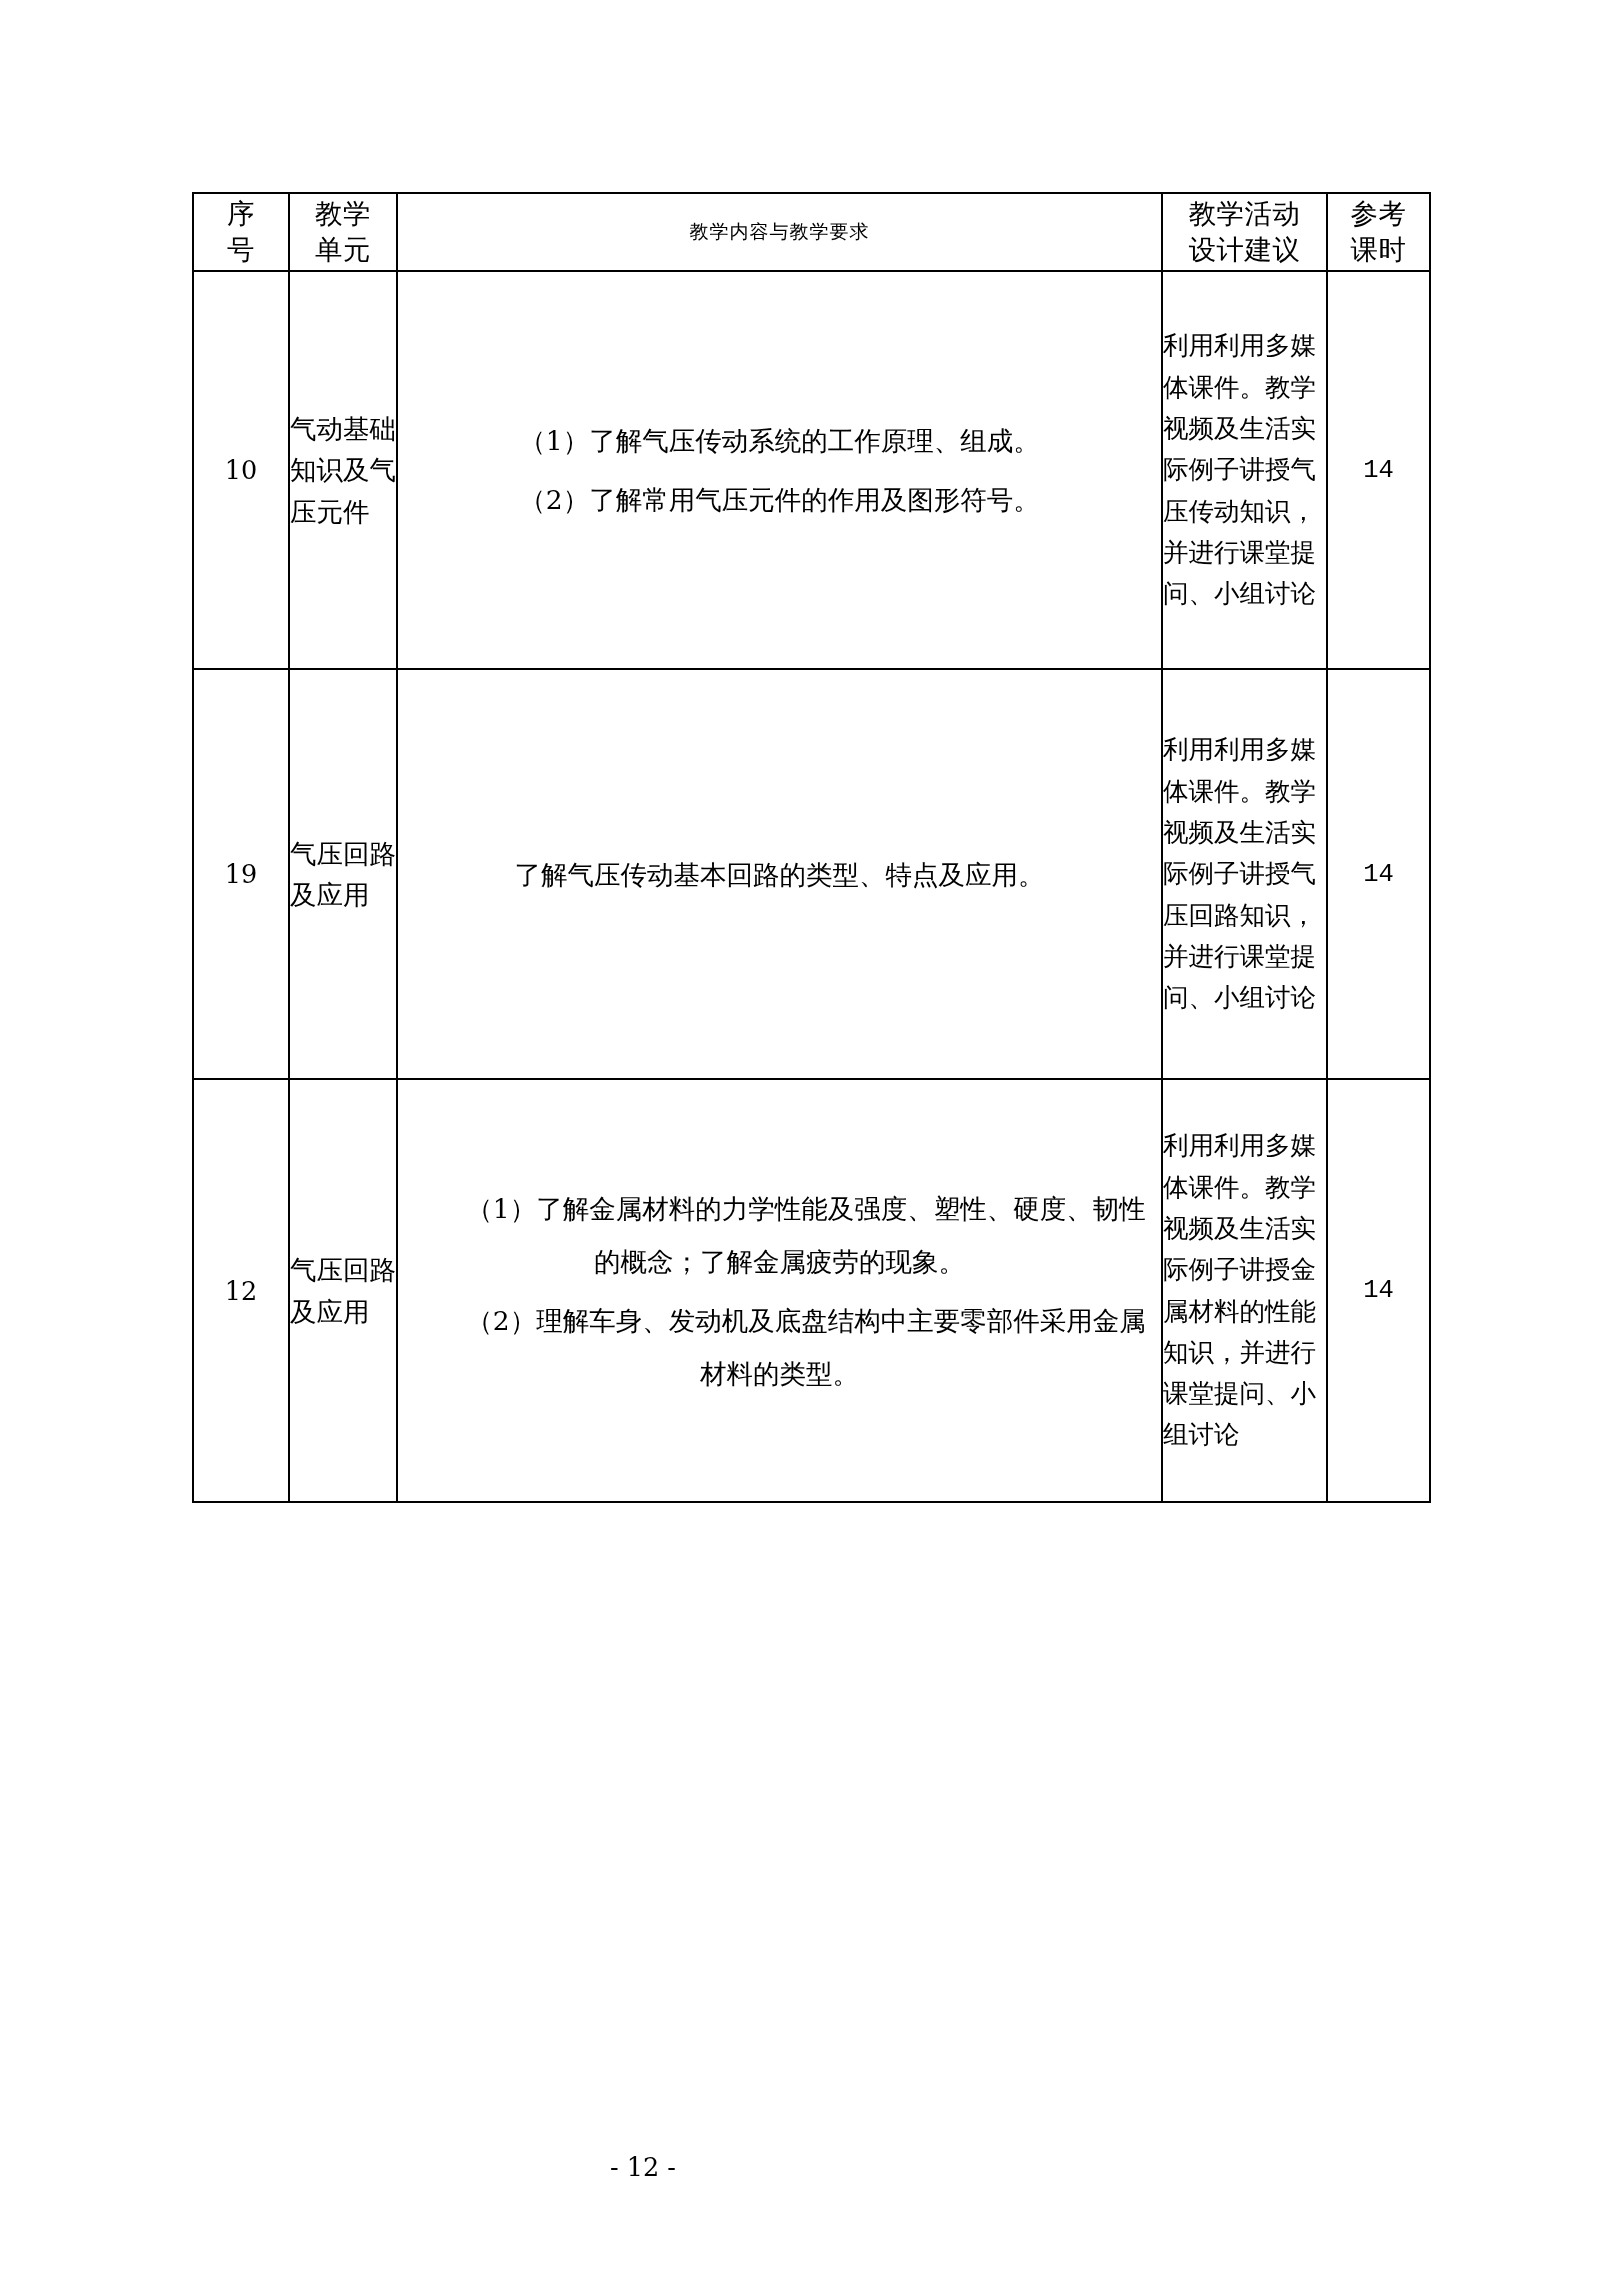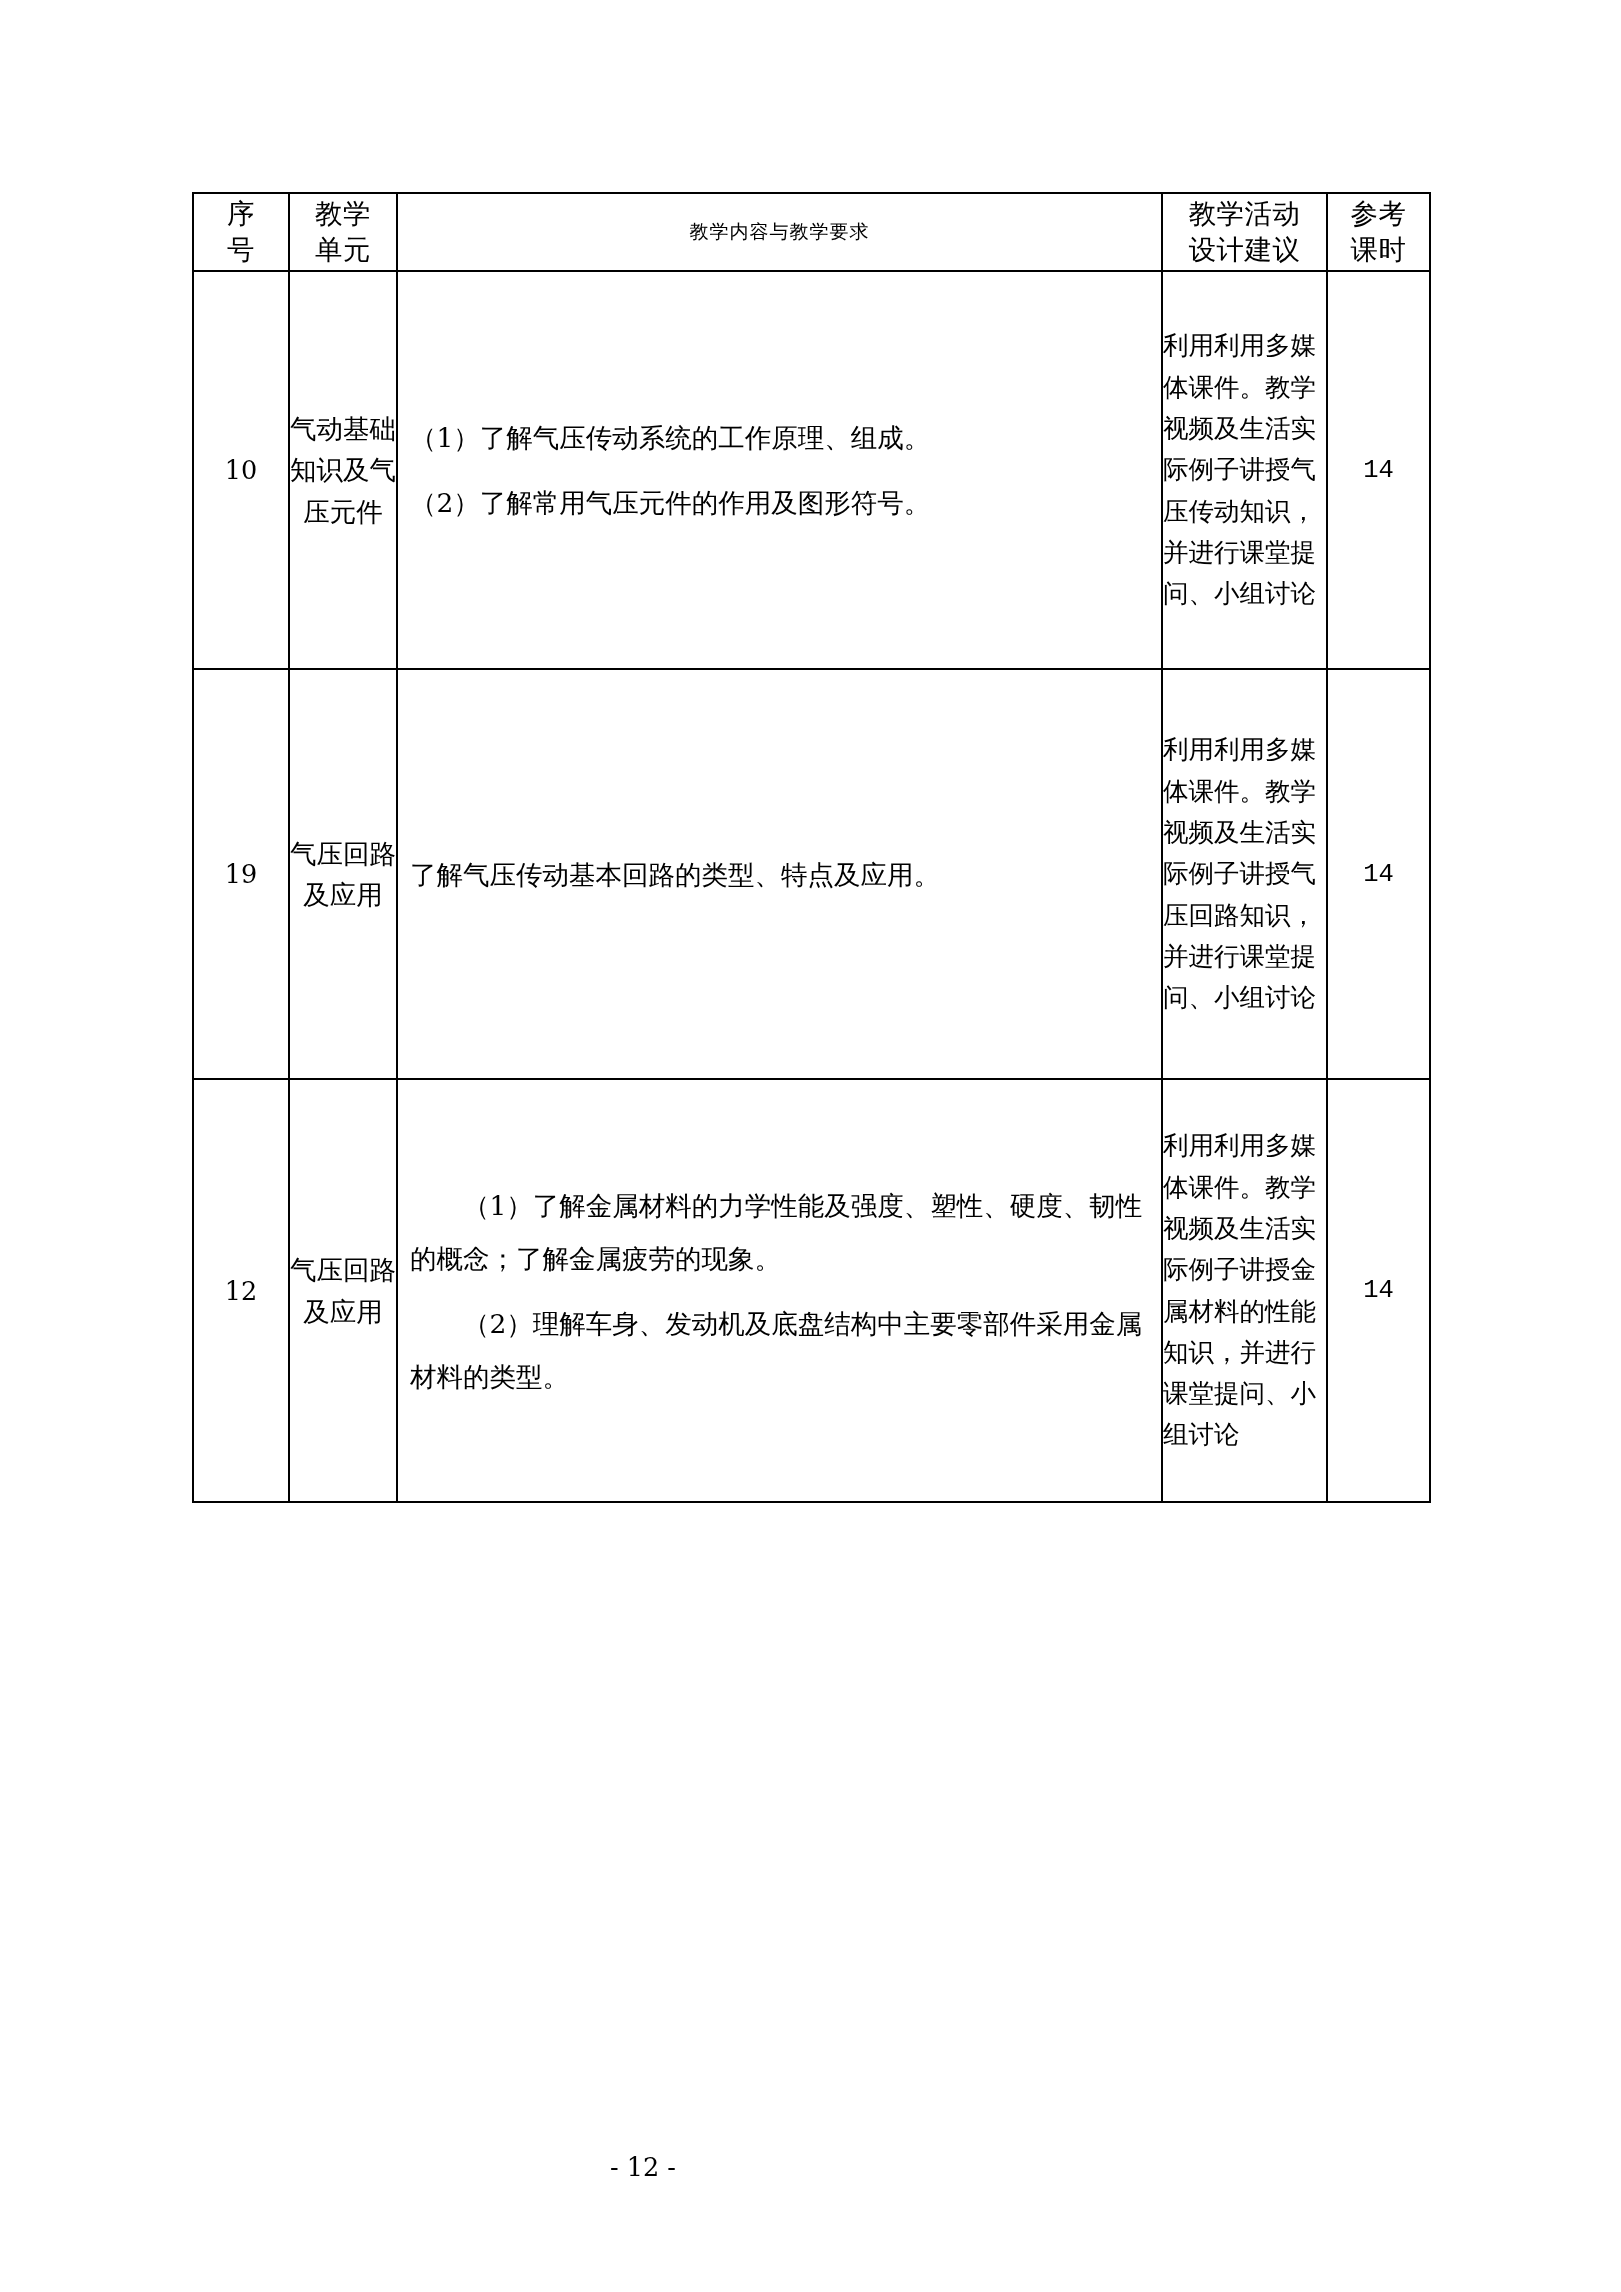--- a/index.html
+++ b/index.html
@@ -70,36 +70,37 @@
   }
 
   
   .cell-no {
     text-align: center;
     font-size: 25.5px;
     font-family: "DejaVu Serif", "Liberation Serif", serif;
     margin-top: 40px;
   }
   .cell-unit {
-    text-align: center;
+    text-align: left;
     font-size: 26.5px;
     line-height: 1.56;
     padding: 3.9px 5.9px;
     word-break: break-all;
   }
   .cell-content {
     text-align: left;
     font-size: 26.5px;
     line-height: 2.0;
     padding: 9.8px 15.7px 9.8px 15.7px;
     vertical-align: middle;
   }
   .cell-content p {
-    margin: 12px;
+    margin: 6px;
     white-space: pre-wrap;
+    text-align: center;
   }
   .cell-act {
     text-align: left;
     font-size: 25.5px;
     line-height: 1.62;
     padding: 7.8px 3.9px 7.8px 7.8px;
     vertical-align: top;
     word-break: break-all;
     letter-spacing: 0px;
   }

